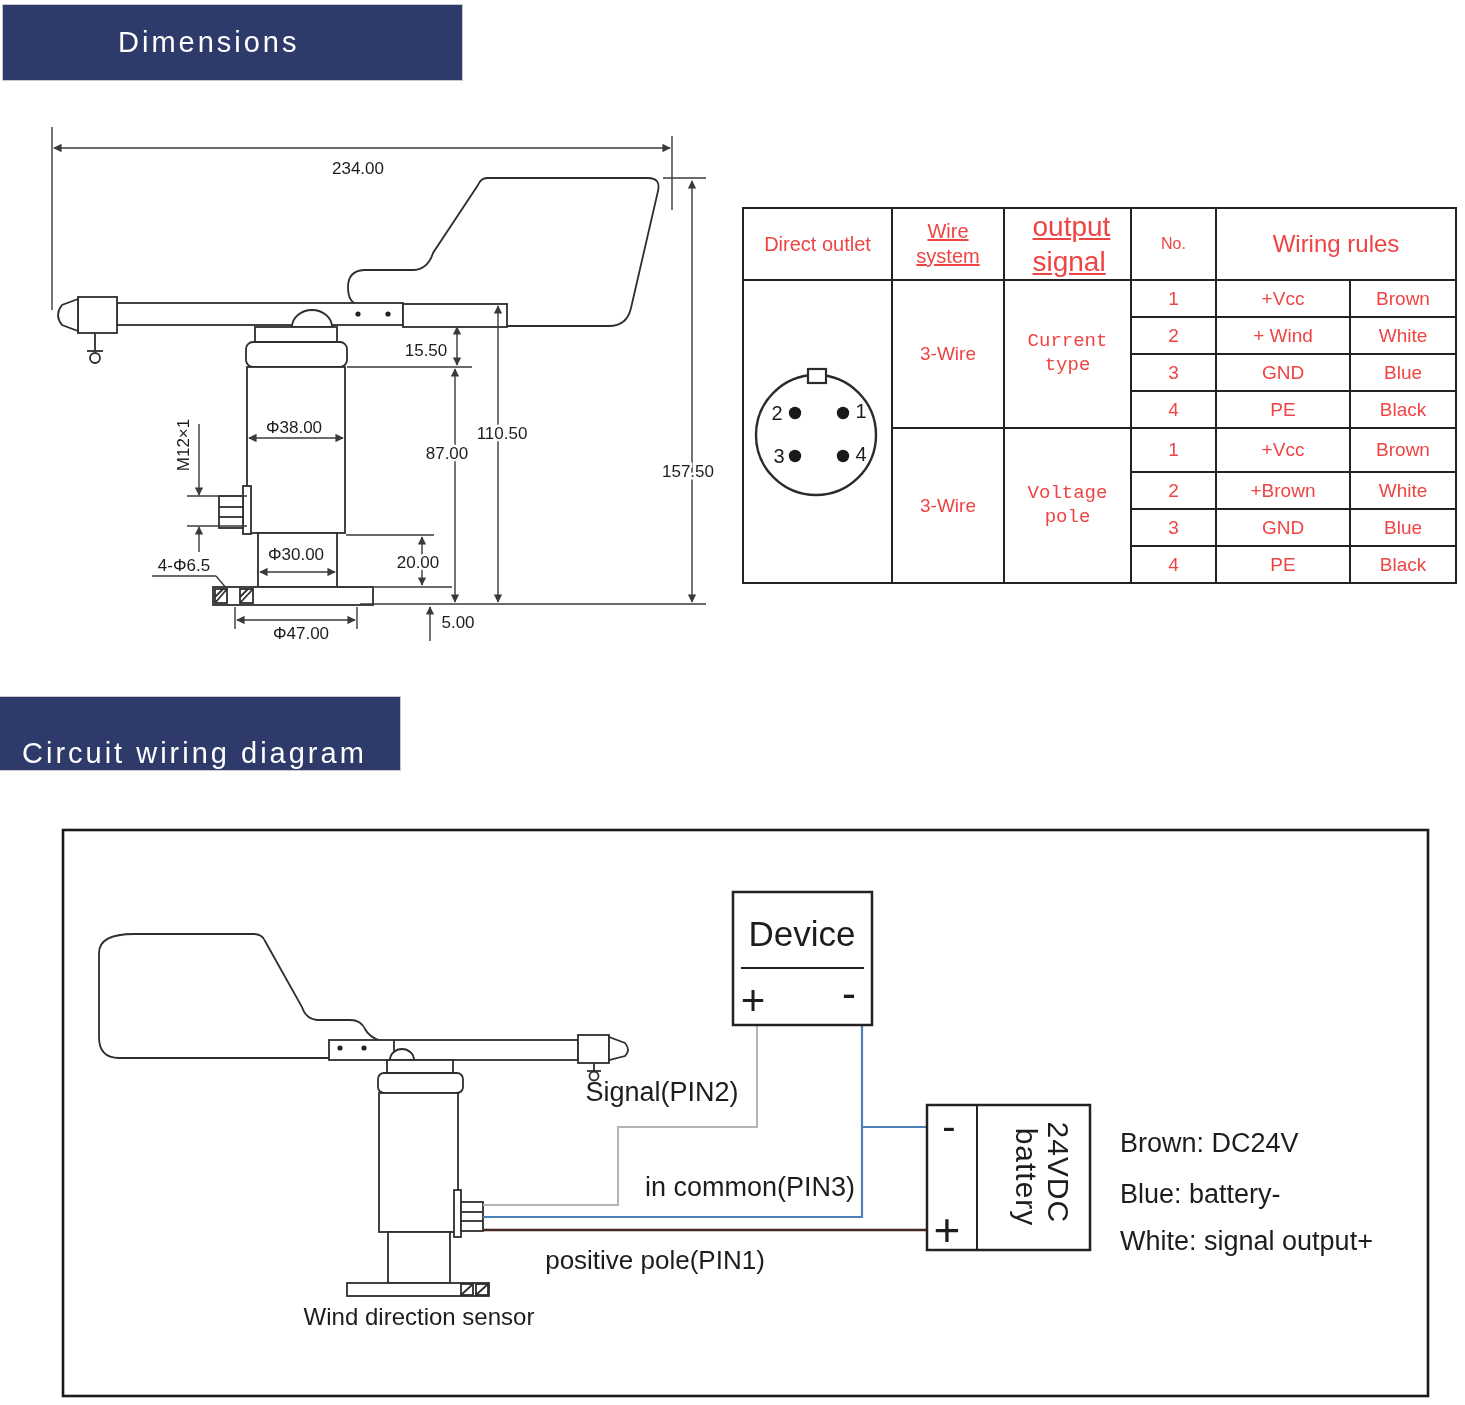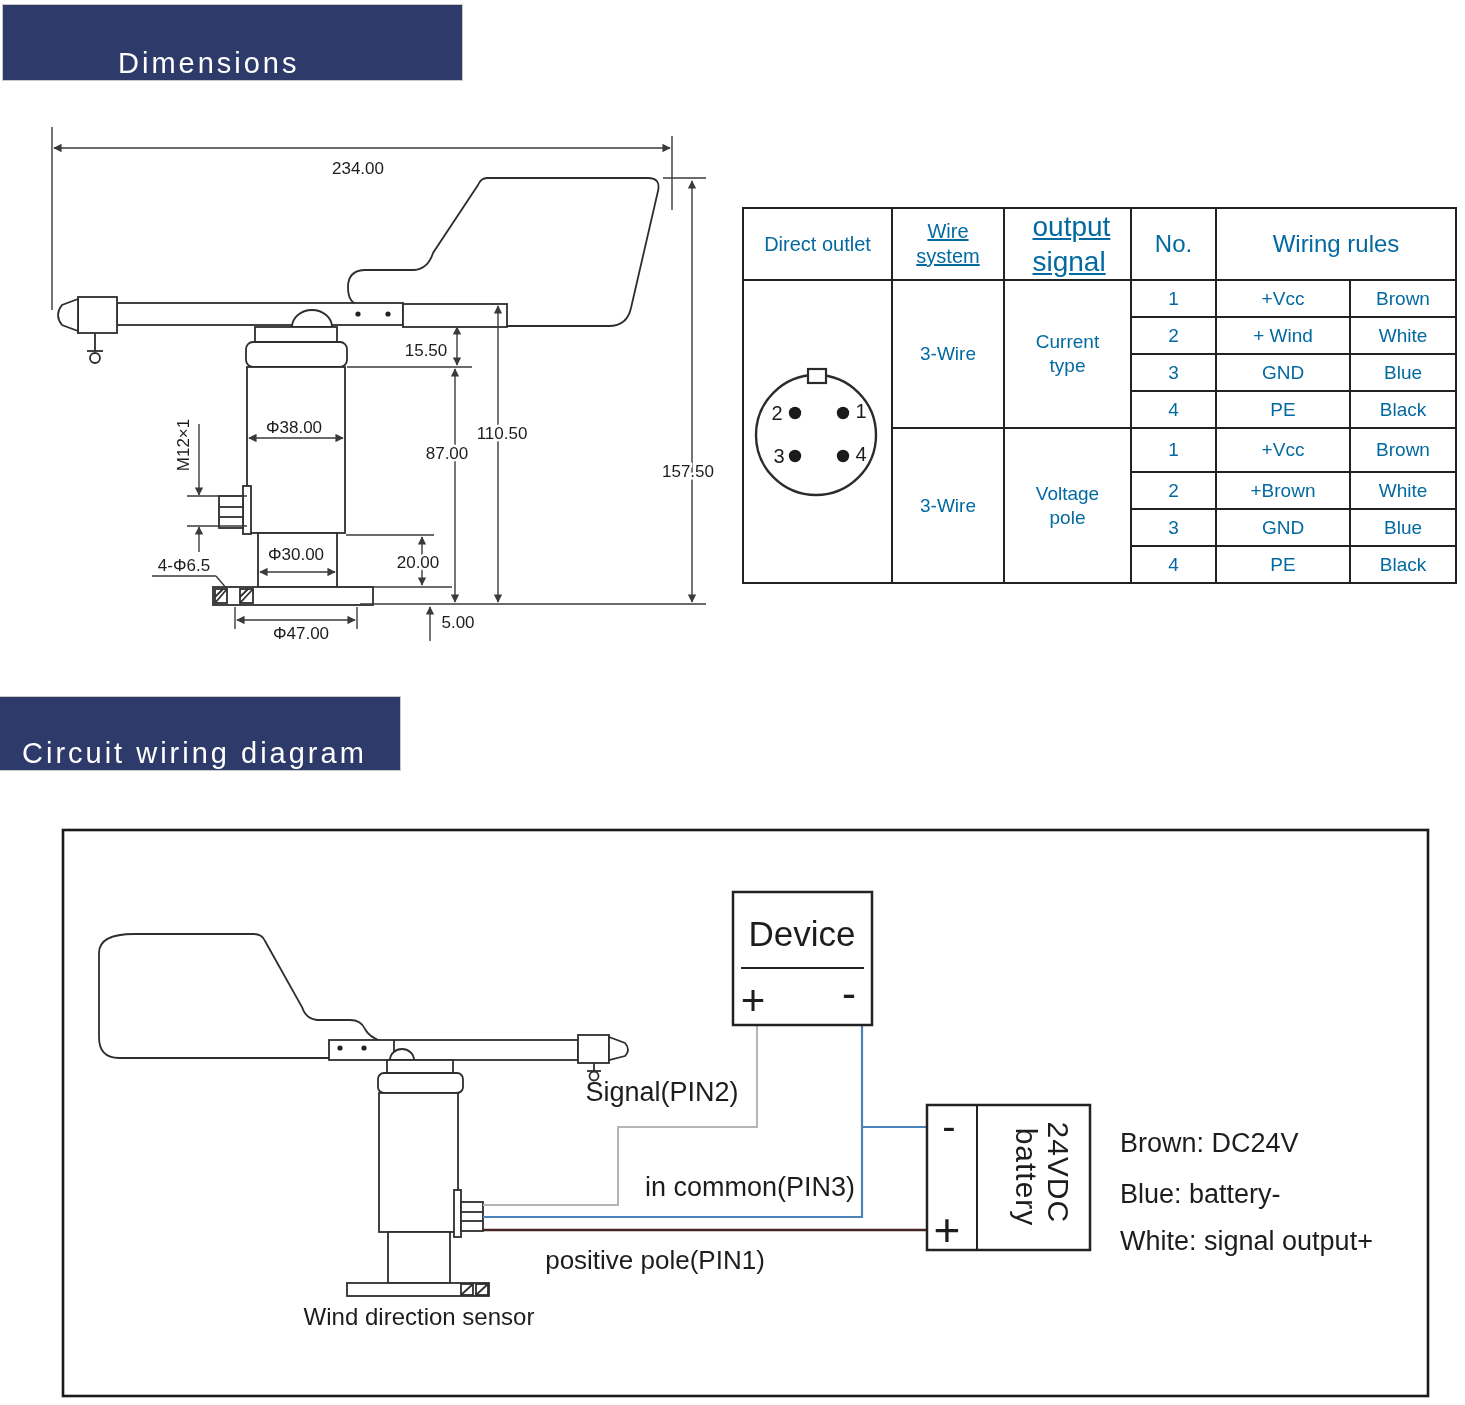--- a/index.html
+++ b/index.html
@@ -1,39 +1,39 @@
 <!DOCTYPE html>
 <html><head>
 <meta charset="utf-8">
 <style>
   html,body{margin:0;padding:0;background:#e9e9e9;}
   .page{position:relative;width:1465px;height:1405px;background:#ffffff;overflow:hidden;
         font-family:"Liberation Sans","DejaVu Sans",sans-serif;}
   .hdr{position:absolute;background:#2d3a6a;color:#ffffff;letter-spacing:3px;
        font-size:29px;display:flex;align-items:center;box-shadow:0 0 0 1px #c8c8c8;}
-  .hdr1{left:3px;top:5px;width:459px;height:75px;padding-left:115px;box-sizing:border-box;align-items:flex-end;}
+  .hdr1{left:3px;top:5px;width:459px;height:75px;padding-left:115px;box-sizing:border-box;}
   .hdr2{left:0;top:697px;width:400px;height:73px;padding-left:22px;box-sizing:border-box;align-items:flex-end;}
   svg.art{position:absolute;left:0;top:0;width:1465px;height:1405px;}
   .ln{stroke:#2e2e2e;stroke-width:1.8;fill:none;}
   .shape{stroke:#2e2e2e;stroke-width:1.8;fill:#ffffff;}
   .dim{stroke:#3a3a3a;stroke-width:1.4;fill:none;}
   .dlab{font-size:17px;fill:#1d1d1d;text-anchor:middle;stroke:#ffffff;stroke-width:5px;paint-order:stroke;}
   .clab{fill:#1d1d1d;text-anchor:middle;}
   .wire-gray{stroke:#b5b5b5;stroke-width:2;fill:none;}
   .wire-blue{stroke:#4d82b8;stroke-width:2.2;fill:none;}
   .wire-dark{stroke:#452525;stroke-width:2.5;fill:none;}
   .bigbox{stroke:#222222;stroke-width:2.5;fill:#ffffff;}
   
   table.wt{position:absolute;left:742px;top:207px;border-collapse:collapse;table-layout:fixed;
-           font-size:19px;color:#0369a1;border-radius:16px;}
+           font-size:19px;color:#ef4444;border-radius:16px;}
   table.wt td,table.wt th{border:2px solid #222;text-align:center;vertical-align:middle;
            padding:0;font-weight:400;}
   table.wt tr.hrow{height:61px;}
   table.wt tr.brow{height:37px;}
-  .wrap2{display:inline-block;max-width:88px;line-height:1.25;}
+  .wrap2{display:inline-block;max-width:88px;line-height:1.25;font-family:Liberation Mono, monospace;}
   .wrap2s{display:inline-block;max-width:70px;line-height:1.25;text-decoration:underline;}
   .outlet-cell{position:relative;}
 </style>
 </head>
 <body>
 
 <div class="page">
 
   <svg class="art" viewBox="0 0 1465 1405">
     <defs>
@@ -219,21 +219,21 @@
         <col style="width:127px">
       <col style="width:85px">
         <col style="width:134px">
         <col style="width:106px">
     </colgroup>
     <tbody>
         <tr class="hrow">
       <td style="font-size:20px">Direct outlet</td>
       <td style="font-size:20px"><span class="wrap2s">Wire system</span></td>
       <td style="font-size:28px"><span class="wrap2s">output signal</span></td>
-      <td style="font-size:24px">No.</td>
+      <td style="font-size:16px">No.</td>
       <td colspan="2" style="font-size:24px">Wiring rules</td>
     </tr>
     <tr class="brow">
       <td rowspan="8" class="outlet-cell">
         <svg width="147" height="296" viewBox="0 0 147 296">
           <circle cx="72" cy="154" r="60" fill="#fff" stroke="#2b2b2b" stroke-width="2.4"></circle>
           <rect x="64" y="88" width="18" height="14" fill="#fff" stroke="#2b2b2b" stroke-width="2.2"></rect>
           <circle cx="51" cy="132" r="6.2" fill="#1a1a1a"></circle>
           <circle cx="99" cy="132" r="6.2" fill="#1a1a1a"></circle>
           <circle cx="51" cy="175" r="6.2" fill="#1a1a1a"></circle>

